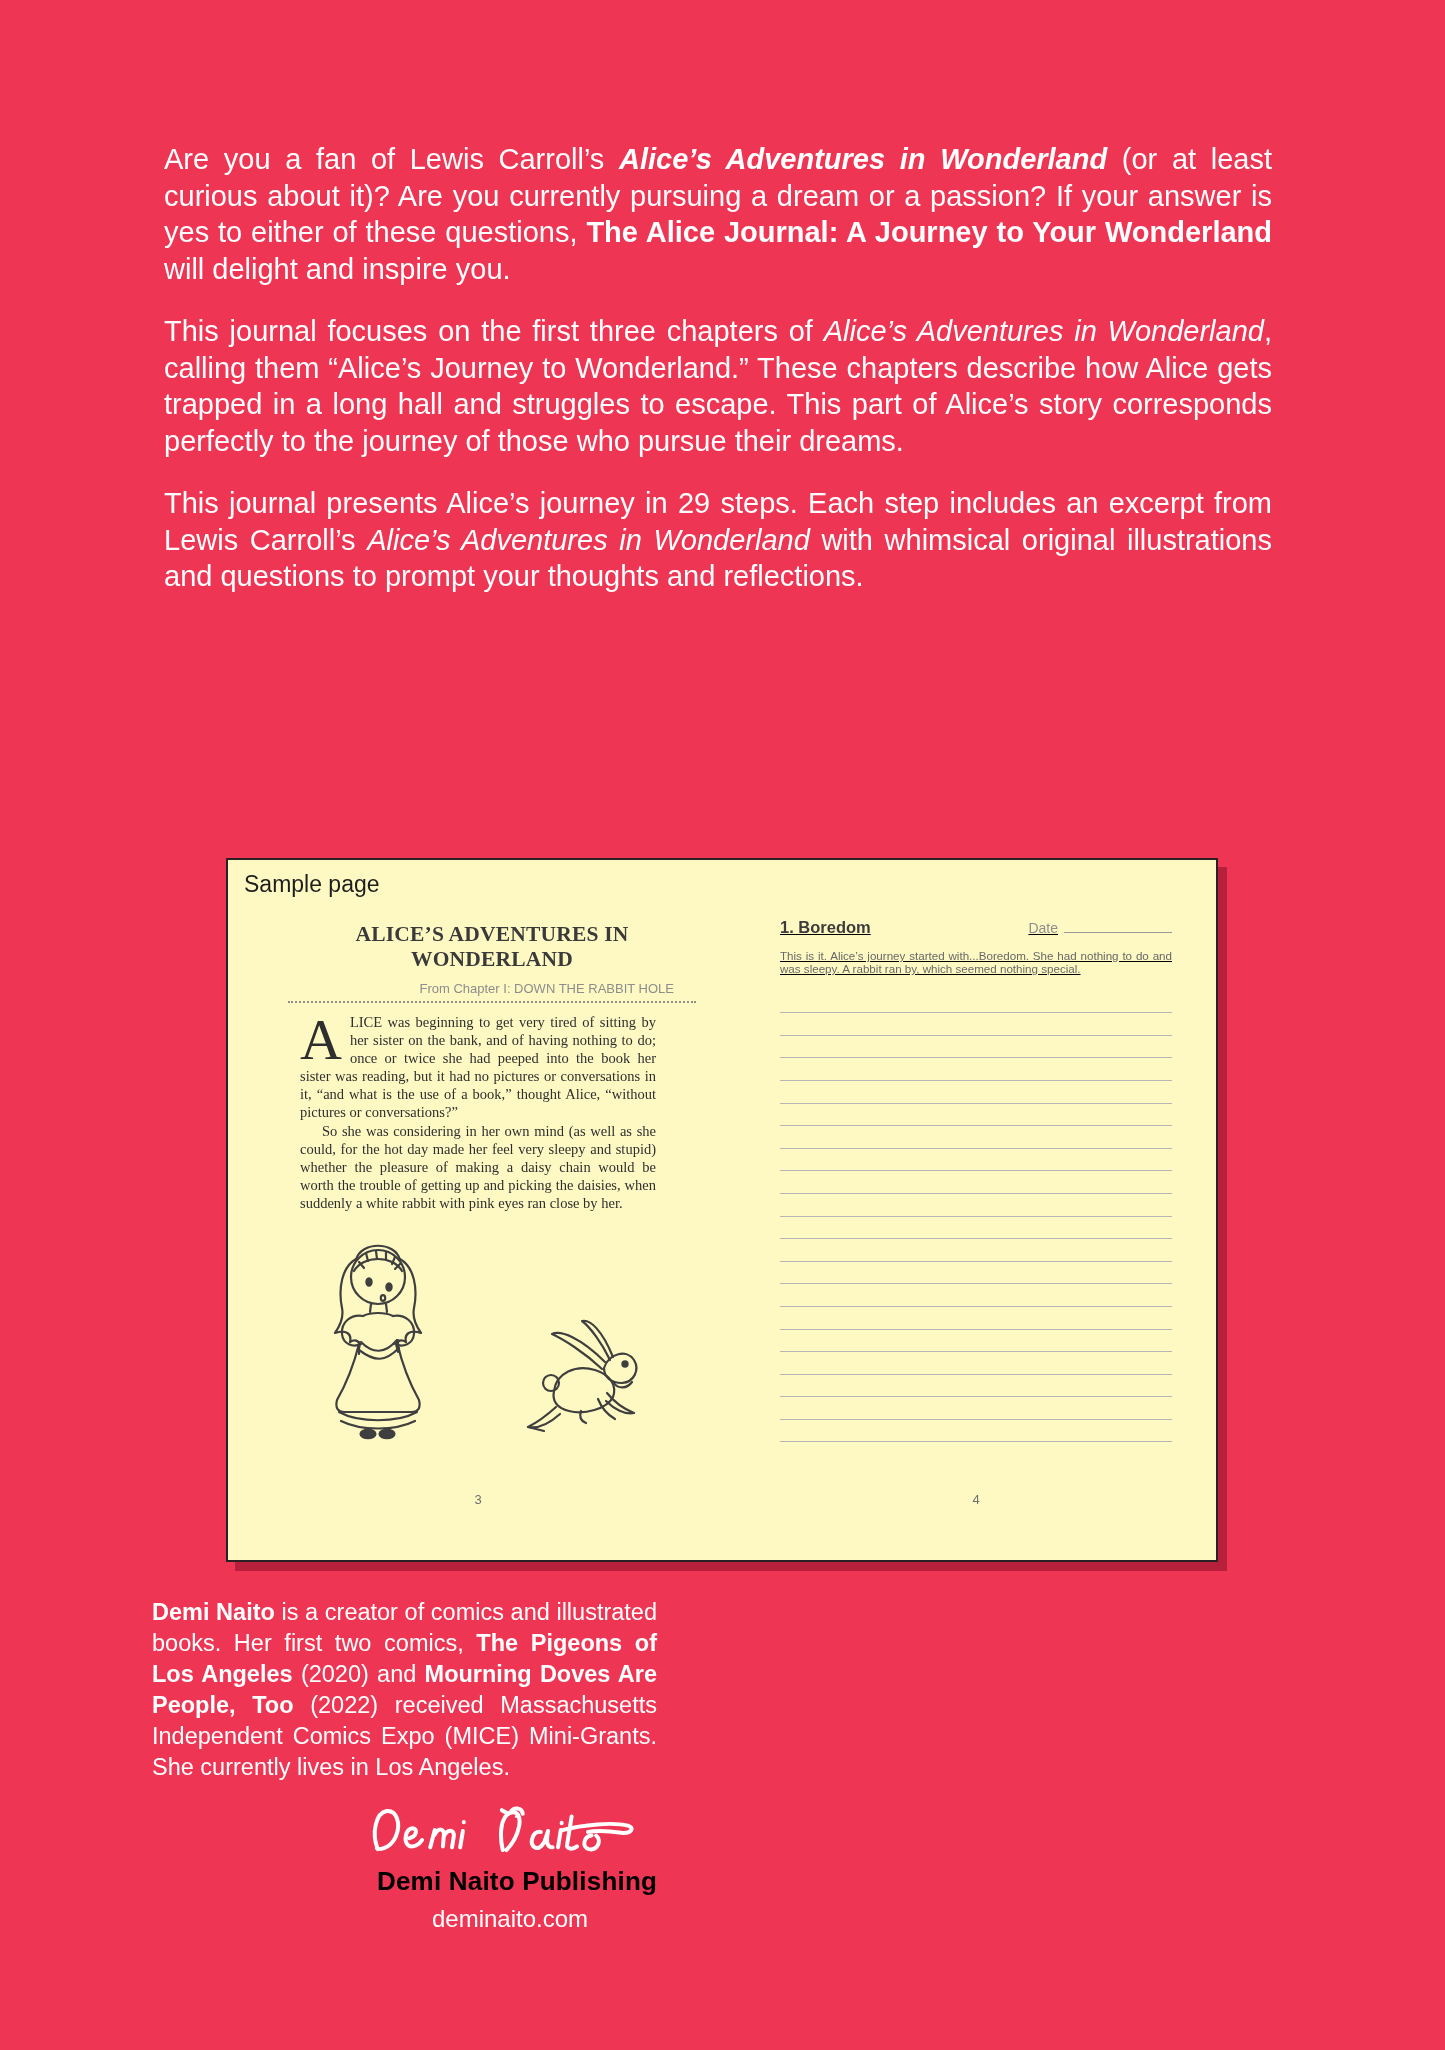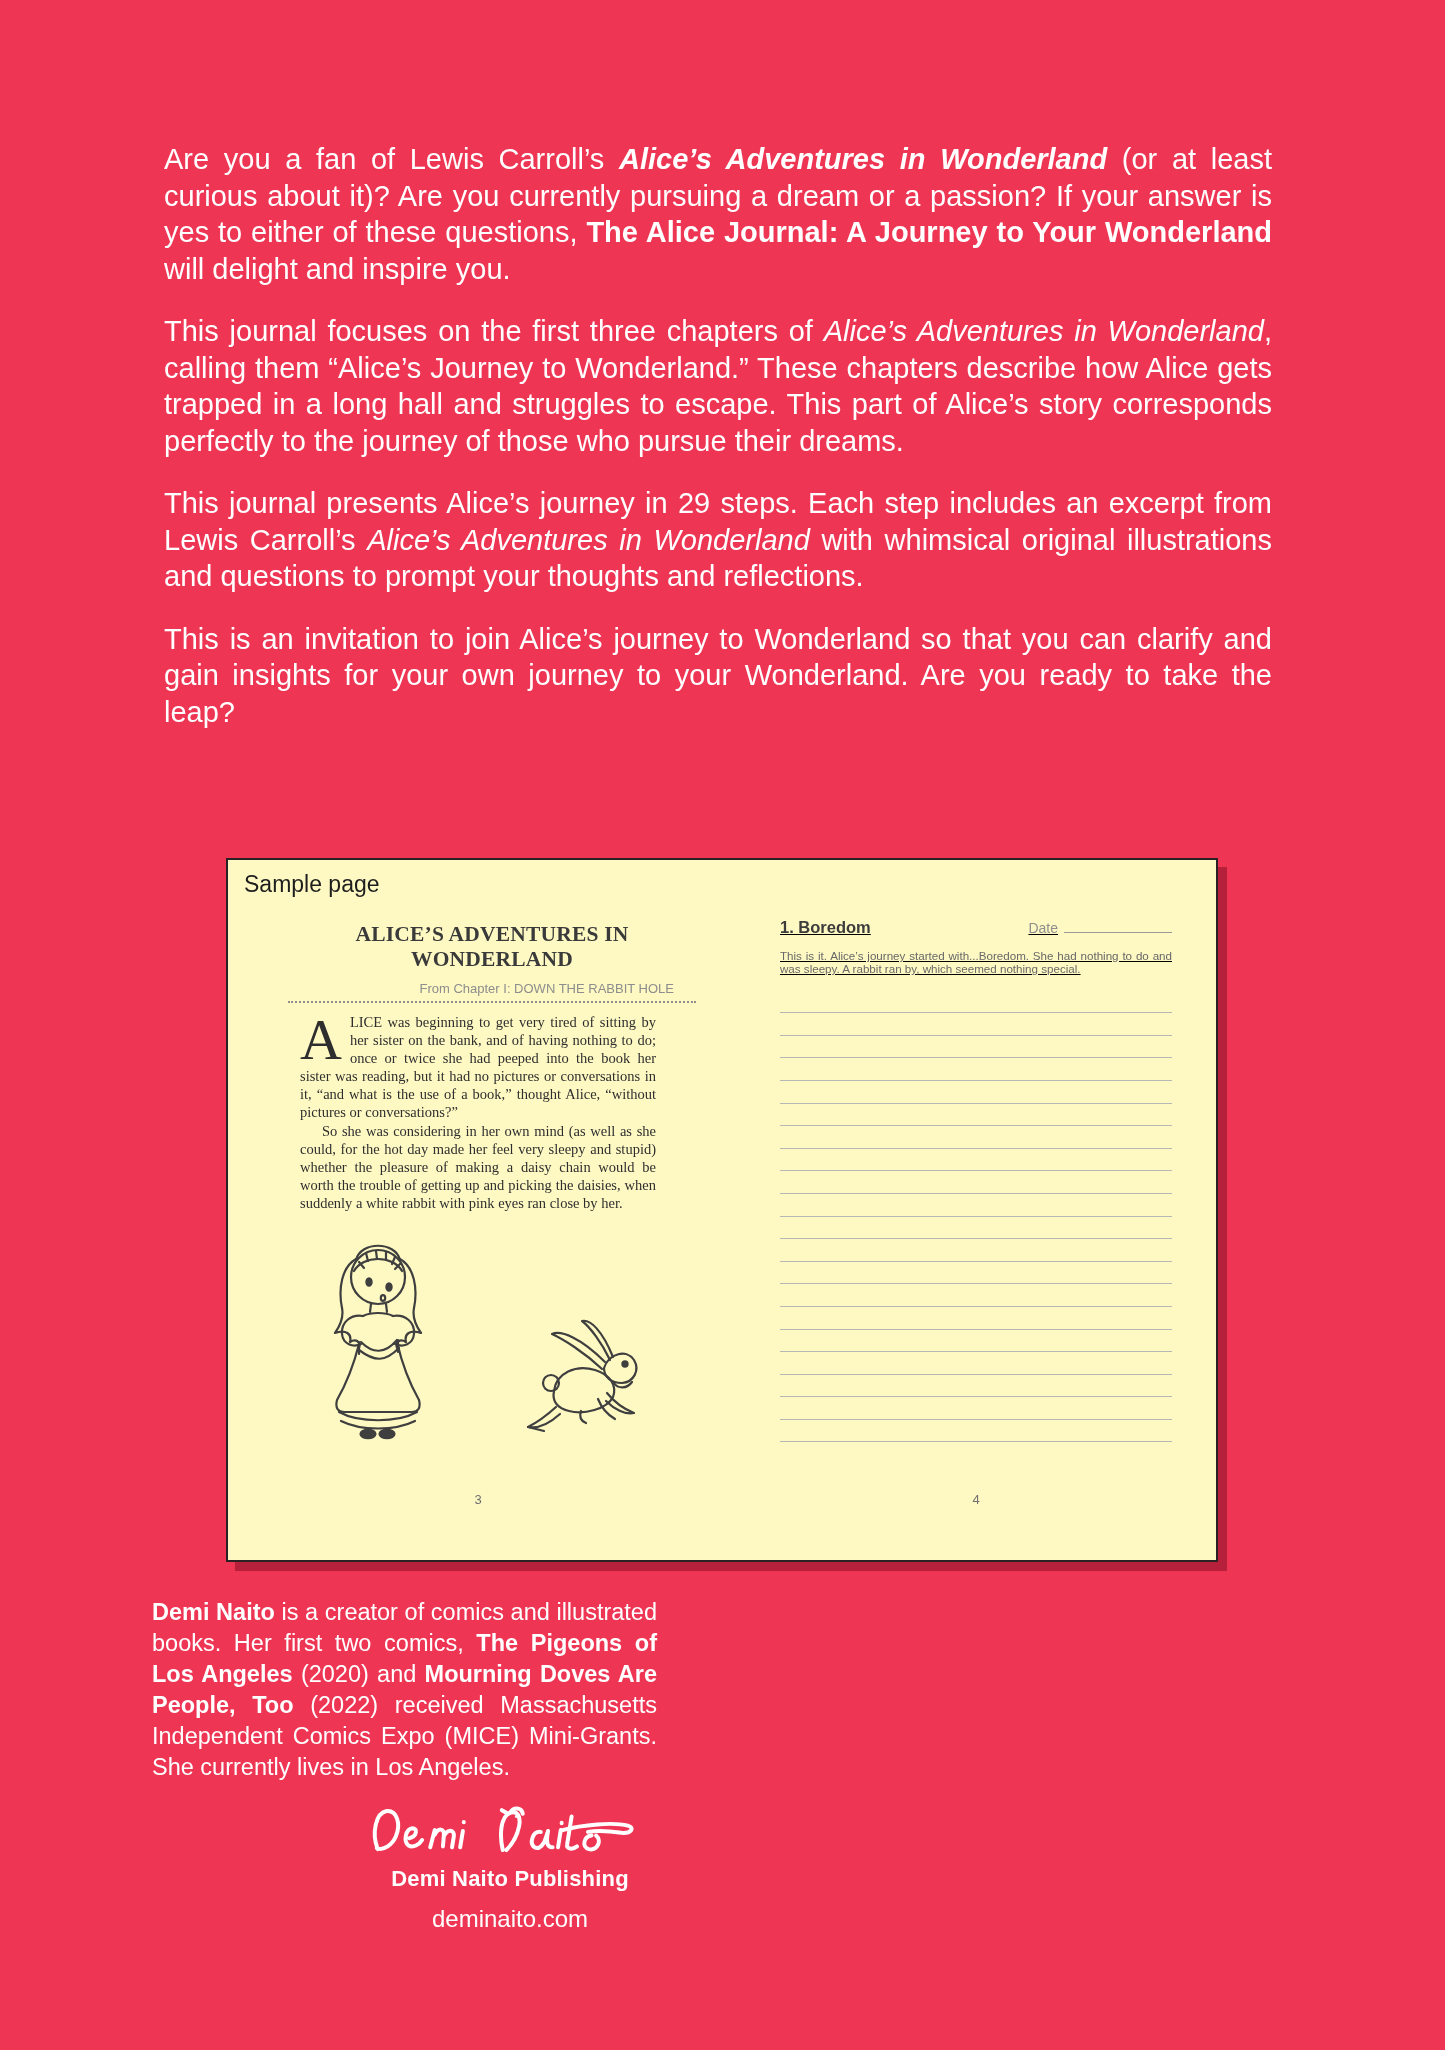--- a/index.html
+++ b/index.html
@@ -64,38 +64,37 @@
   .rp-lines{margin-top:15px;}
   .rule-line{height:21.6px;border-bottom:1.6px solid #b7b7b7;}
 
   
   .bio{
     position:absolute;left:152px;top:1597px;width:505px;
     color:#ffffff;font-size:23.5px;line-height:31px;text-align:justify;
   }
   .sig-wrap{position:absolute;left:352px;top:1802px;width:316px;height:58px;}
   .publisher{
-    position:absolute;left:285px;top:1866px;width:450px;text-align:center;
-    color:#ffffff;font-weight:bold;font-size:22px;letter-spacing:.2px;
+    position:absolute;left:292px;top:1866px;width:450px;text-align:center;
+    color:#000000;font-weight:bold;font-size:26px;letter-spacing:.2px;
   }
   .website{
     position:absolute;left:285px;top:1905px;width:450px;text-align:center;
     color:#ffffff;font-size:24px;
   }
 </style>
 </head>
 <body>
 
 <div class="canvas">
 
   <div class="intro">
     <p><span>Are you a fan of Lewis Carroll’s </span><span class="b i">Alice’s Adventures in Wonderland</span><span> (or at least curious about it)? Are you currently pursuing a dream or a passion? If your answer is yes to either of these questions, </span><span class="b">The Alice Journal: A Journey to Your Wonderland</span><span> will delight and inspire you.</span></p>
     <p><span>This journal focuses on the first three chapters of </span><span class="i">Alice’s Adventures in Wonderland</span><span>, calling them “Alice’s Journey to Wonderland.” These chapters describe how Alice gets trapped in a long hall and struggles to escape. This part of Alice’s story corresponds perfectly to the journey of those who pursue their dreams.</span></p>
     <p><span>This journal presents Alice’s journey in 29 steps. Each step includes an excerpt from Lewis Carroll’s </span><span class="i">Alice’s Adventures in Wonderland</span><span> with whimsical original illustrations and questions to prompt your thoughts and reflections.</span></p>
-    <p><span>This is an invitation to join Alice’s journey to Wonderland so that you can clarify and gain insights for your own journey to your Wonderland. Are you ready to take the leap?</span></p>
   </div>
 
   <div class="sample-box">
     <div class="sample-label">Sample page</div>
 
     <div class="left-col">
       <div class="lp-title">ALICE’S ADVENTURES IN WONDERLAND</div>
       <div class="lp-sub">From Chapter I: DOWN THE RABBIT HOLE</div>
       <div class="lp-rule"></div>
       <div class="lp-body">

